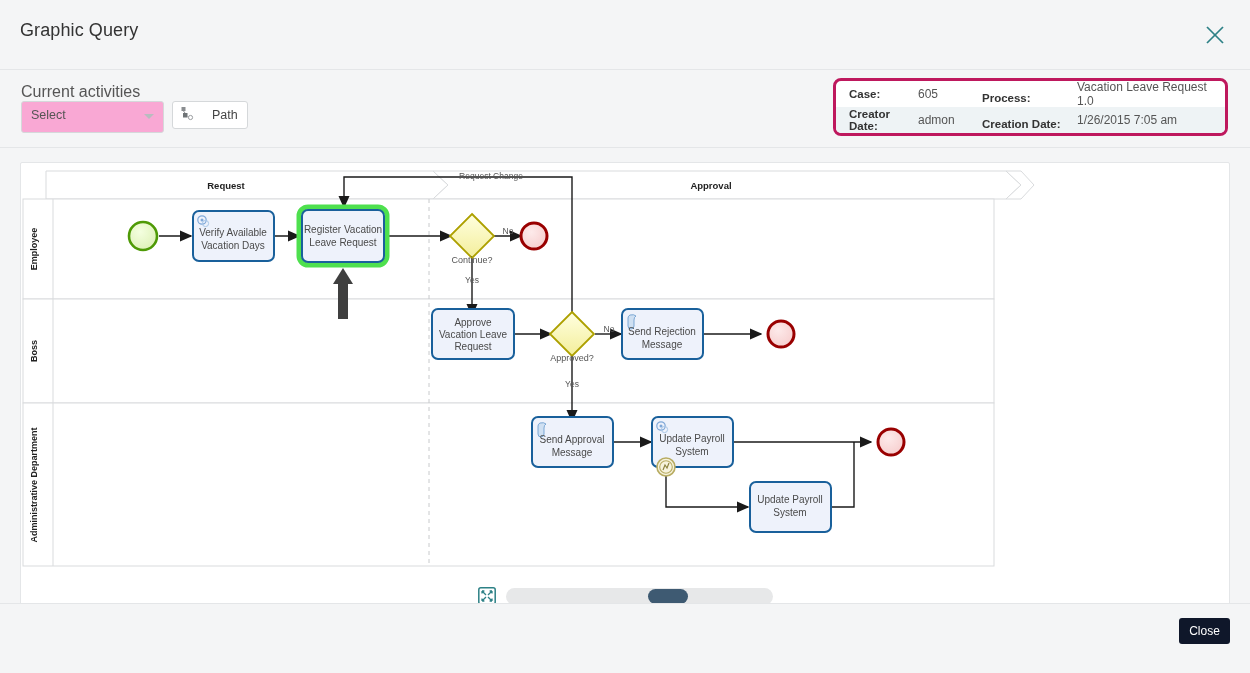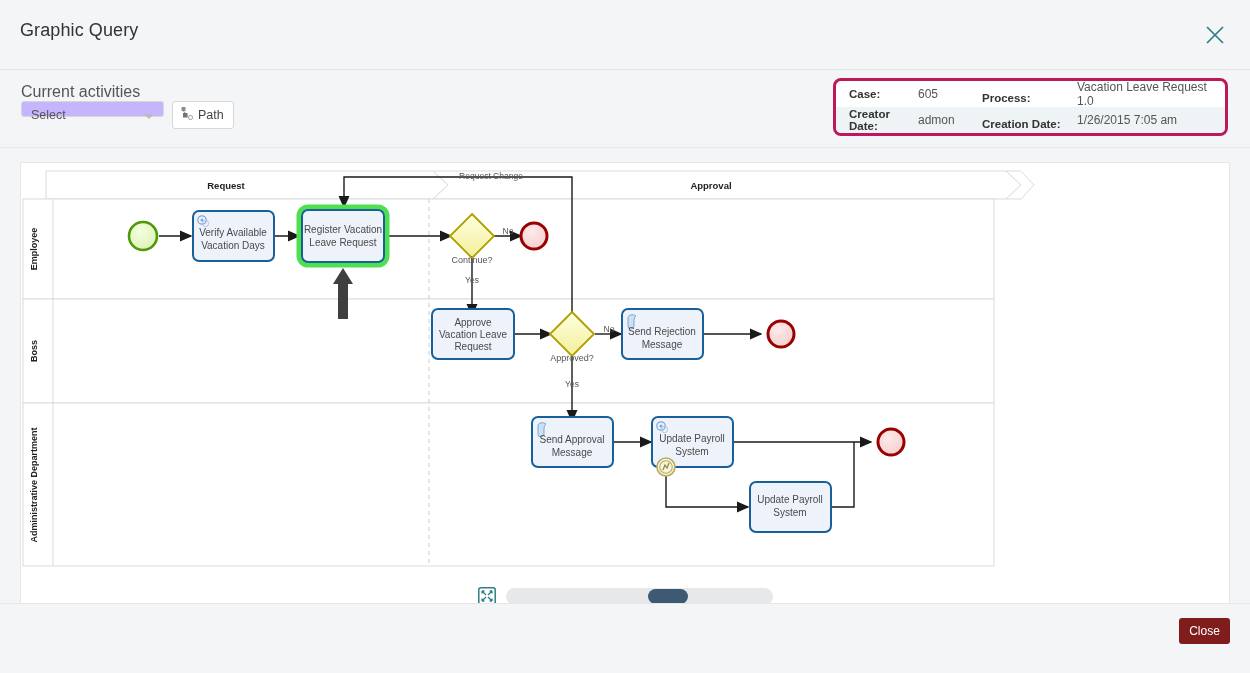--- a/index.html
+++ b/index.html
@@ -41,42 +41,42 @@
     flex:0 0 78px;
     box-sizing:border-box;
     border-bottom:1px solid #e4e6e8;
   }
   .field-label{
     position:absolute;left:21px;top:13px;
     font-size:16px;color:#555;
   }
   .select-box{
     position:absolute;left:21px;top:31px;
-    width:143px;height:16px;
-    background:#c4b5fd;border:1px solid #d5d8da;border-radius:3px;
+    width:143px;height:32px;
+    background:#f9a8d4;border:1px solid #d5d8da;border-radius:3px;
     box-sizing:border-box;
     cursor:pointer;
   }
   .select-text{
     position:absolute;left:9px;top:6px;
     font-size:12.5px;color:#555;
   }
   .select-caret{
     position:absolute;right:9px;top:12px;
     width:0;height:0;
     border-left:5px solid transparent;
     border-right:5px solid transparent;
     border-top:5px solid #b9bcbf;
   }
   .path-btn{
     position:absolute;left:172px;top:31px;
     height:28px;
     padding:0 9px 0 7px;
     background:#fff;border:1px solid #d5d8da;border-radius:3px;
-    display:flex;align-items:center;gap:3px;
+    display:flex;align-items:center;gap:17px;
     box-sizing:border-box;cursor:pointer;
   }
   .path-btn .lbl{font-size:12.5px;color:#444;}
   
   .info-table{
     position:absolute;right:22px;top:8px;
     width:395px;
     border:3px solid #be185d;border-radius:8px;
     background:#fff;overflow:hidden;
     box-sizing:border-box;
@@ -118,21 +118,21 @@
   }
   
   .footer{
     position:absolute;left:0;right:0;bottom:0;height:69px;
     border-top:1px solid #e4e6e8;
     background:#f4f5f6;
   }
   .close-btn{
     position:absolute;right:20px;top:14px;
     width:51px;height:26px;
-    background:#7f1d1d;border:none;border-radius:3px;
+    background:#0f172a;border:none;border-radius:3px;
     color:#fff;font-size:12px;
     font-family:"Liberation Sans", sans-serif;
     cursor:pointer;
   }
   
   .lane-label{font:bold 9px "Liberation Sans",sans-serif;fill:#222;}
   .phase-label{font:bold 9.5px "Liberation Sans",sans-serif;fill:#222;}
   .task-label{font:10px "Liberation Sans",sans-serif;fill:#4a4a4a;}
   .flow-label{font:8.5px "Liberation Sans",sans-serif;fill:#555;}
   .gw-label{font:9px "Liberation Sans",sans-serif;fill:#555;}

